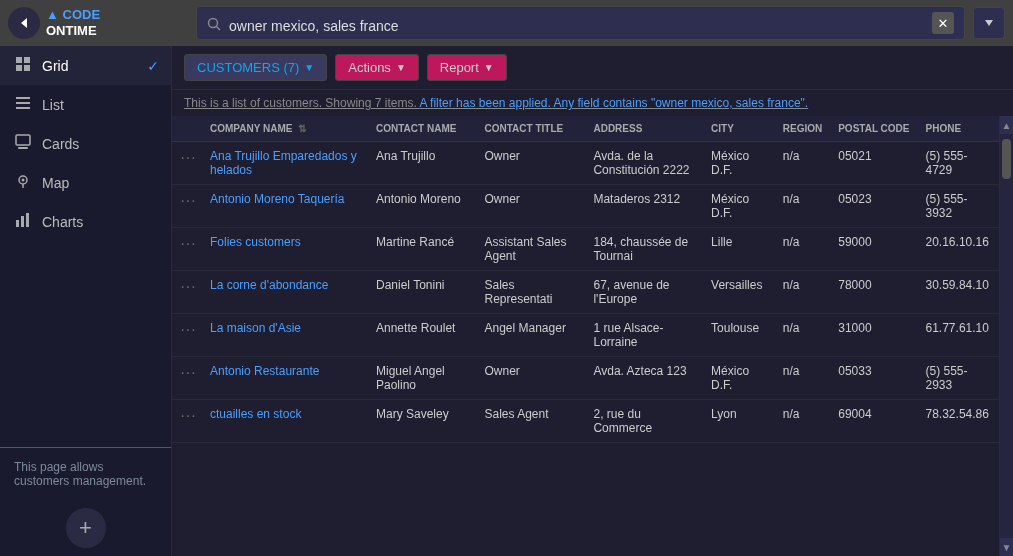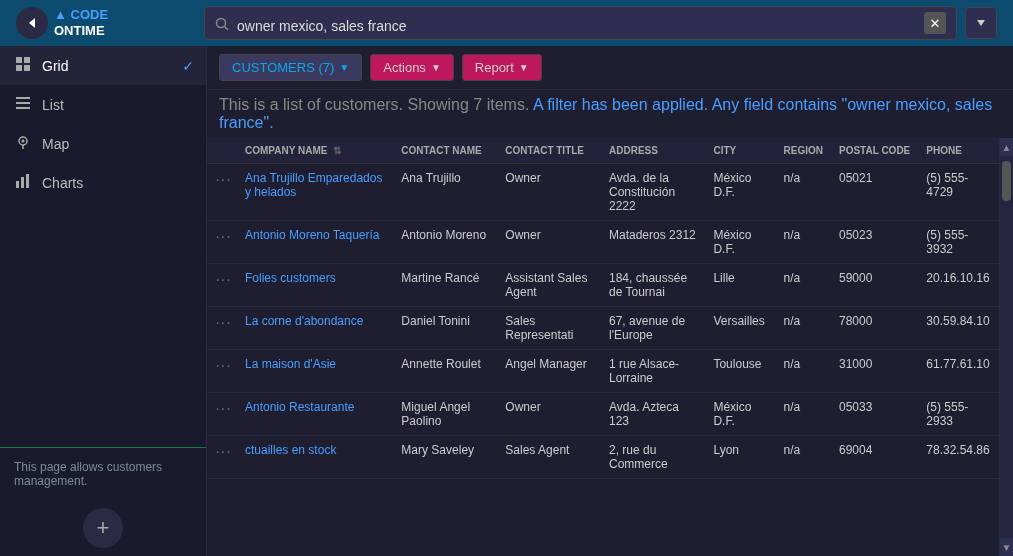--- a/index.html
+++ b/index.html
@@ -11,22 +11,22 @@
       height: 556px;
       overflow: hidden;
       display: flex;
       flex-direction: column;
     }
 
     
     .top-bar {
       display: flex;
       align-items: center;
-      background: #0c4a6e;
-      padding: 6px 16px;
+      background: #404040;
+      padding: 6px 8px;
       gap: 8px;
       flex-shrink: 0;
     }
     .logo-area {
       display: flex;
       align-items: center;
       gap: 6px;
       width: 180px;
       flex-shrink: 0;
     }
@@ -100,21 +100,21 @@
 
     
     .main {
       display: flex;
       flex: 1;
       overflow: hidden;
     }
 
     
     .sidebar {
-      width: 207px;
+      width: 172px;
       background: #1a1a2e;
       flex-shrink: 0;
       display: flex;
       flex-direction: column;
       border-right: 1px solid #2a2a45;
     }
     .sidebar-item {
       display: flex;
       align-items: center;
       padding: 10px 14px;
@@ -192,24 +192,25 @@
       gap: 5px;
     }
     .tab-btn.active {
       background: #3a3a60;
       color: #0ea5e9;
     }
     .tab-btn .caret { font-size: 10px; }
 
     .filter-notice {
       padding: 6px 12px;
-      font-size: 16px;
+      font-size: 12px;
       color: #888;
       background: #1e1e30;
       flex-shrink: 0;
+      text-decoration: underline;
     }
     .filter-notice .highlight {
       color: #4a9eff;
     }
 
     
     .table-wrap {
       flex: 1;
       overflow-y: auto;
       overflow-x: hidden;
@@ -354,20 +355,29 @@
     </div>
     <div class="sidebar-item">
       <span class="sidebar-icon">
         <svg width="16" height="16" viewBox="0 0 16 16">
             <rect x="1" y="2" width="14" height="2" fill="#aaa"></rect>
             <rect x="1" y="7" width="14" height="2" fill="#aaa"></rect>
             <rect x="1" y="12" width="14" height="2" fill="#aaa"></rect>
           </svg>
       </span>
       <span>List</span>
+    </div>
+    <div class="sidebar-item">
+      <span class="sidebar-icon">
+        <svg width="16" height="16" viewBox="0 0 16 16">
+            <rect x="1" y="1" width="14" height="10" rx="1" stroke="#aaa" stroke-width="1.5" fill="none"></rect>
+            <rect x="3" y="13" width="10" height="2" rx="1" fill="#aaa"></rect>
+          </svg>
+      </span>
+      <span>Cards</span>
     </div>
     <div class="sidebar-item">
       <span class="sidebar-icon">
         <svg width="16" height="16" viewBox="0 0 16 16">
             <circle cx="8" cy="7" r="4" stroke="#aaa" stroke-width="1.5" fill="none"></circle>
             <circle cx="8" cy="7" r="1.5" fill="#aaa"></circle>
             <line x1="8" y1="11" x2="8" y2="15" stroke="#aaa" stroke-width="1.5"></line>
           </svg>
       </span>
       <span>Map</span>

